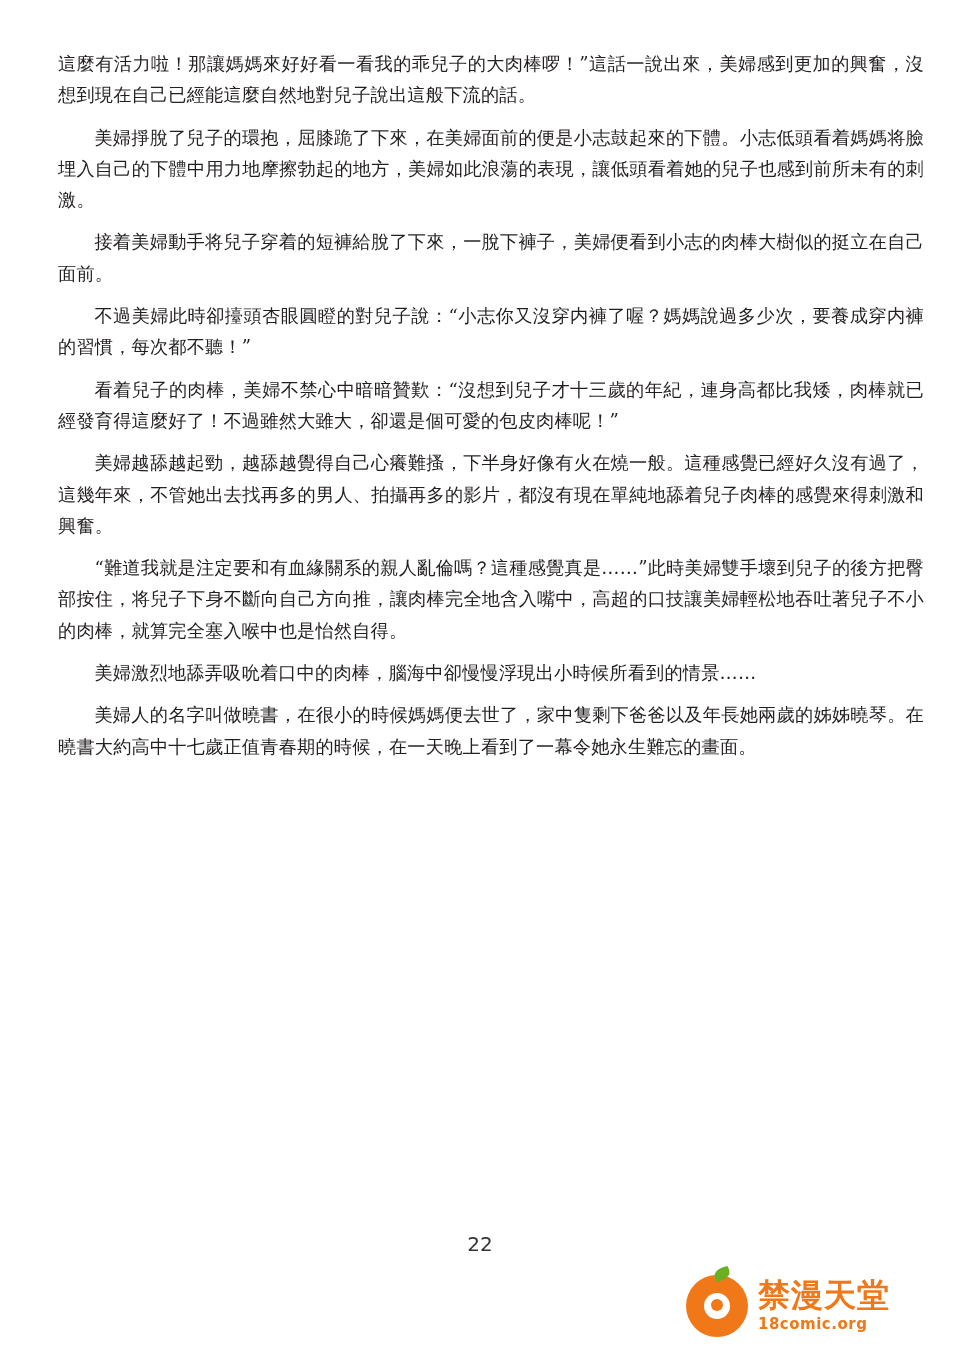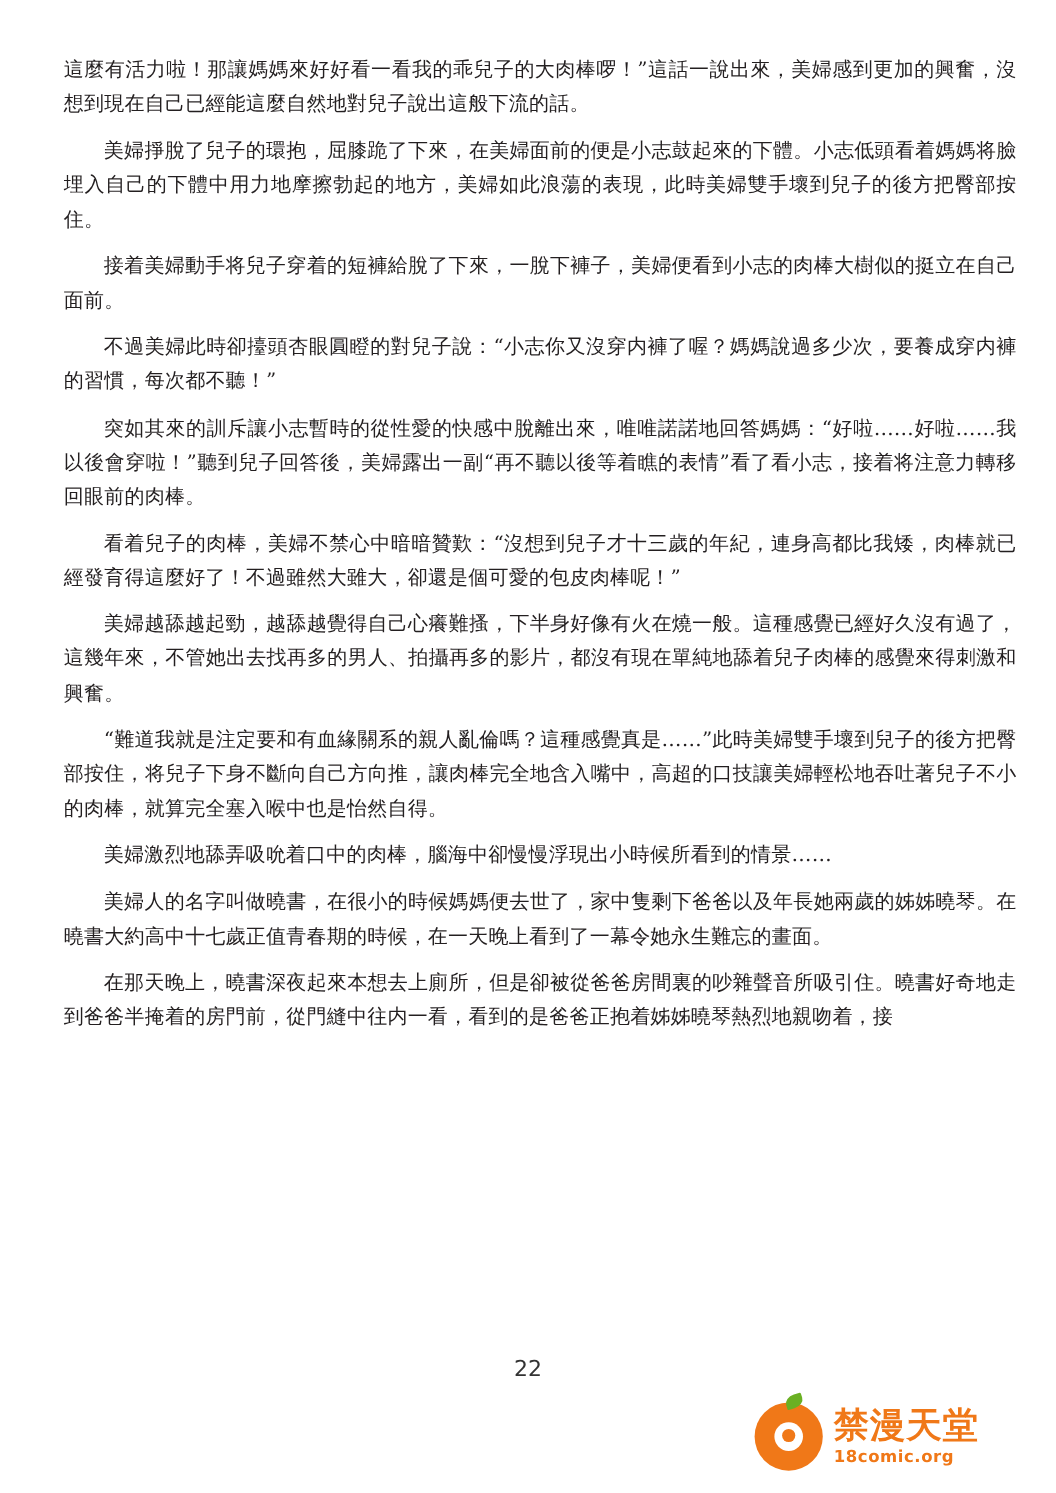--- a/index.html
+++ b/index.html
@@ -122,30 +122,28 @@
     line-height: 1.2;
     margin-top: 2px;
   }
 </style>
 </head>
 <body>
 
 <div class="page">
   <div class="body-text">
     <p class="para noindent">這麼有活力啦！那讓媽媽來好好看一看我的乖兒子的大肉棒啰！”這話一說出來，美婦感到更加的興奮，沒想到現在自己已經能這麼自然地對兒子說出這般下流的話。</p>
-    <p class="para">美婦掙脫了兒子的環抱，屈膝跪了下來，在美婦面前的便是小志鼓起來的下體。小志低頭看着媽媽将臉埋入自己的下體中用力地摩擦勃起的地方，美婦如此浪蕩的表現，此時美婦雙手壞到兒子的後方把臀部按住。</p>
+    <p class="para">美婦掙脫了兒子的環抱，屈膝跪了下來，在美婦面前的便是小志鼓起來的下體。小志低頭看着媽媽将臉埋入自己的下體中用力地摩擦勃起的地方，美婦如此浪蕩的表現，讓低頭看着她的兒子也感到前所未有的刺激。</p>
     <p class="para">接着美婦動手将兒子穿着的短褲給脫了下來，一脫下褲子，美婦便看到小志的肉棒大樹似的挺立在自己面前。</p>
     <p class="para">不過美婦此時卻擡頭杏眼圓瞪的對兒子說：“小志你又沒穿内褲了喔？媽媽說過多少次，要養成穿内褲的習慣，每次都不聽！”</p>
-    <p class="para">突如其來的訓斥讓小志暫時的從性愛的快感中脫離出來，唯唯諾諾地回答媽媽：“好啦……好啦……我以後會穿啦！”聽到兒子回答後，美婦露出一副“再不聽以後等着瞧的表情”看了看小志，接着将注意力轉移回眼前的肉棒。</p>
     <p class="para">看着兒子的肉棒，美婦不禁心中暗暗贊歎：“沒想到兒子才十三歲的年紀，連身高都比我矮，肉棒就已經發育得這麼好了！不過雖然大雖大，卻還是個可愛的包皮肉棒呢！”</p>
     <p class="para">美婦越舔越起勁，越舔越覺得自己心癢難搔，下半身好像有火在燒一般。這種感覺已經好久沒有過了，這幾年來，不管她出去找再多的男人、拍攝再多的影片，都沒有現在單純地舔着兒子肉棒的感覺來得刺激和興奮。</p>
     <p class="para">“難道我就是注定要和有血緣關系的親人亂倫嗎？這種感覺真是……”此時美婦雙手壞到兒子的後方把臀部按住，将兒子下身不斷向自己方向推，讓肉棒完全地含入嘴中，高超的口技讓美婦輕松地吞吐著兒子不小的肉棒，就算完全塞入喉中也是怡然自得。</p>
     <p class="para">美婦激烈地舔弄吸吮着口中的肉棒，腦海中卻慢慢浮現出小時候所看到的情景……</p>
     <p class="para">美婦人的名字叫做曉書，在很小的時候媽媽便去世了，家中隻剩下爸爸以及年長她兩歲的姊姊曉琴。在曉書大約高中十七歲正值青春期的時候，在一天晚上看到了一幕令她永生難忘的畫面。</p>
-    <p class="para">在那天晚上，曉書深夜起來本想去上廁所，但是卻被從爸爸房間裏的吵雜聲音所吸引住。曉書好奇地走到爸爸半掩着的房門前，從門縫中往内一看，看到的是爸爸正抱着姊姊曉琴熱烈地親吻着，接</p>
   </div>
 </div>
 
 <div class="page-number">22</div>
 
 <div class="watermark">
   <div class="wm-badge">
     <div class="dot"></div>
   </div>
   <div class="wm-text">

